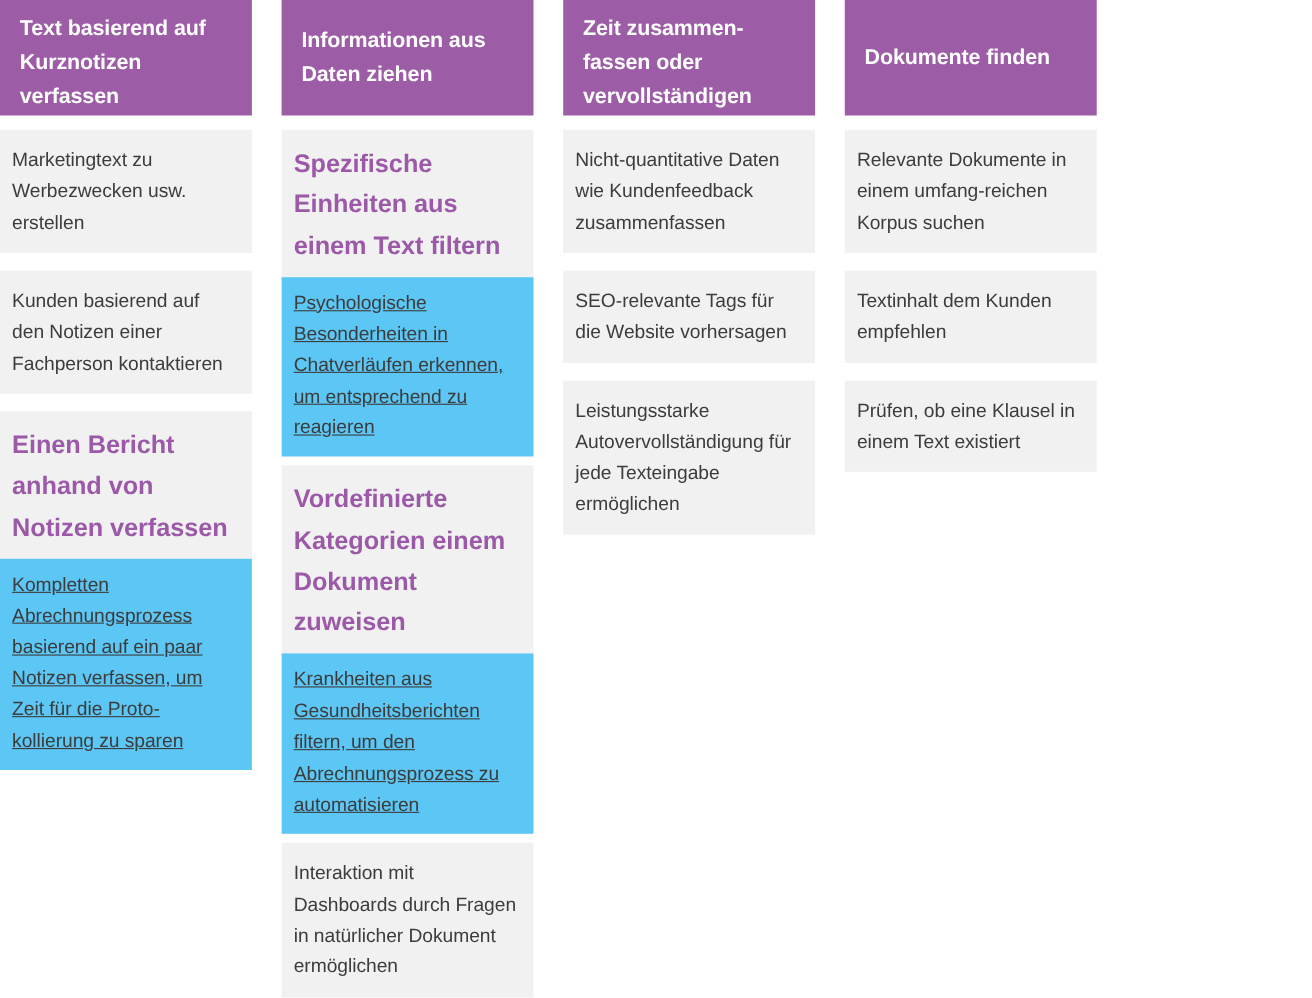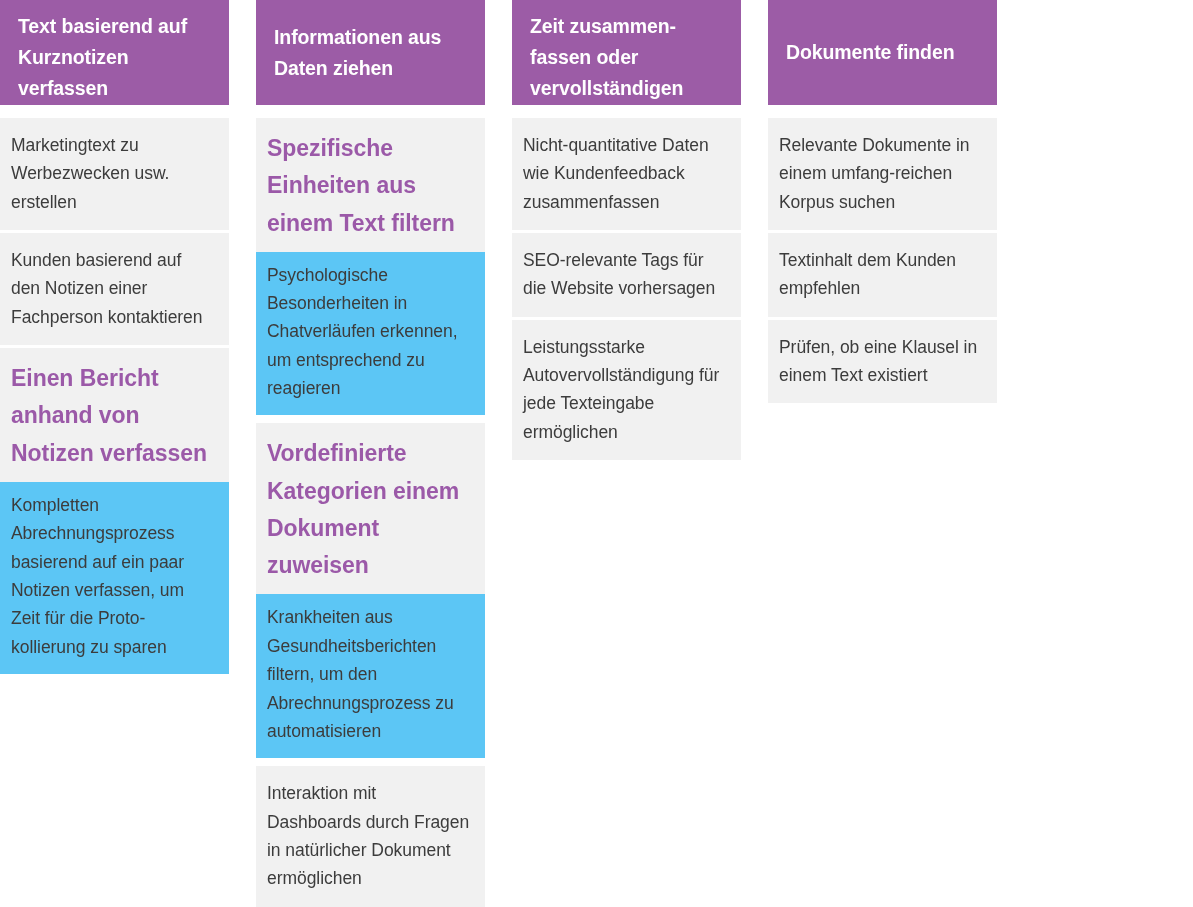--- a/index.html
+++ b/index.html
@@ -40,21 +40,21 @@
     flex-direction: column;
     margin-bottom: 13px;
   }
   .col-header.align-top { justify-content: flex-start; }
   .col-header.align-center { justify-content: center; }
 
   .card {
     background: #F1F1F1;
     box-sizing: border-box;
     padding: 13px 14px 14px 11px;
-    margin-bottom: 3px;
+    margin-bottom: 16px;
     font-size: 17.5px;
     line-height: 1.62;
     color: #3C3C3C;
     letter-spacing: -0.05px;
   }
   .card.has-sub {
     padding: 0;
     margin-bottom: 8px;
     background: transparent;
   }
@@ -67,20 +67,21 @@
     letter-spacing: -0.05px;
     padding: 12px 12px 10px 11px;
   }
   .card .sub-body {
     background: #5CC6F5;
     color: #3C3C3C;
     font-size: 17.5px;
     line-height: 1.62;
     letter-spacing: -0.05px;
     padding: 9px 14px 13px 11px;
+    text-decoration: underline;
   }
   .spacer { flex: 1 1 auto; }
 </style>
 </head>
 <body>
 
 <div id="board">
     <div class="column">
       <div class="col-header align-top">Text basierend auf Kurznotizen verfassen</div>
       <div class="card">Marketingtext zu Werbezwecken usw. erstellen</div>

